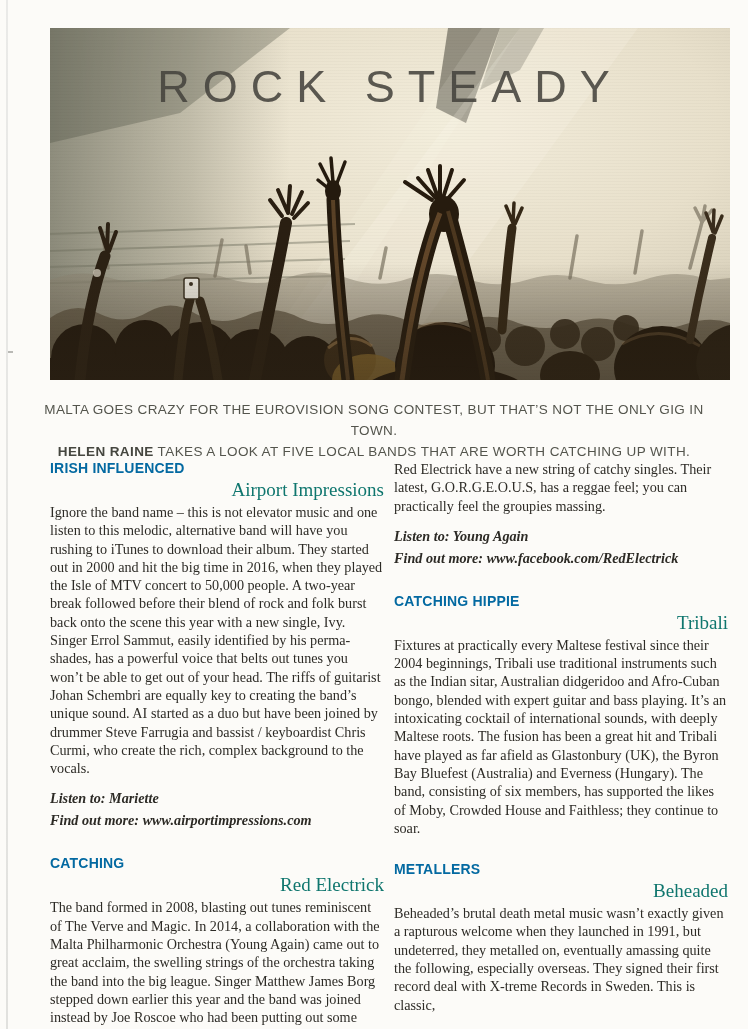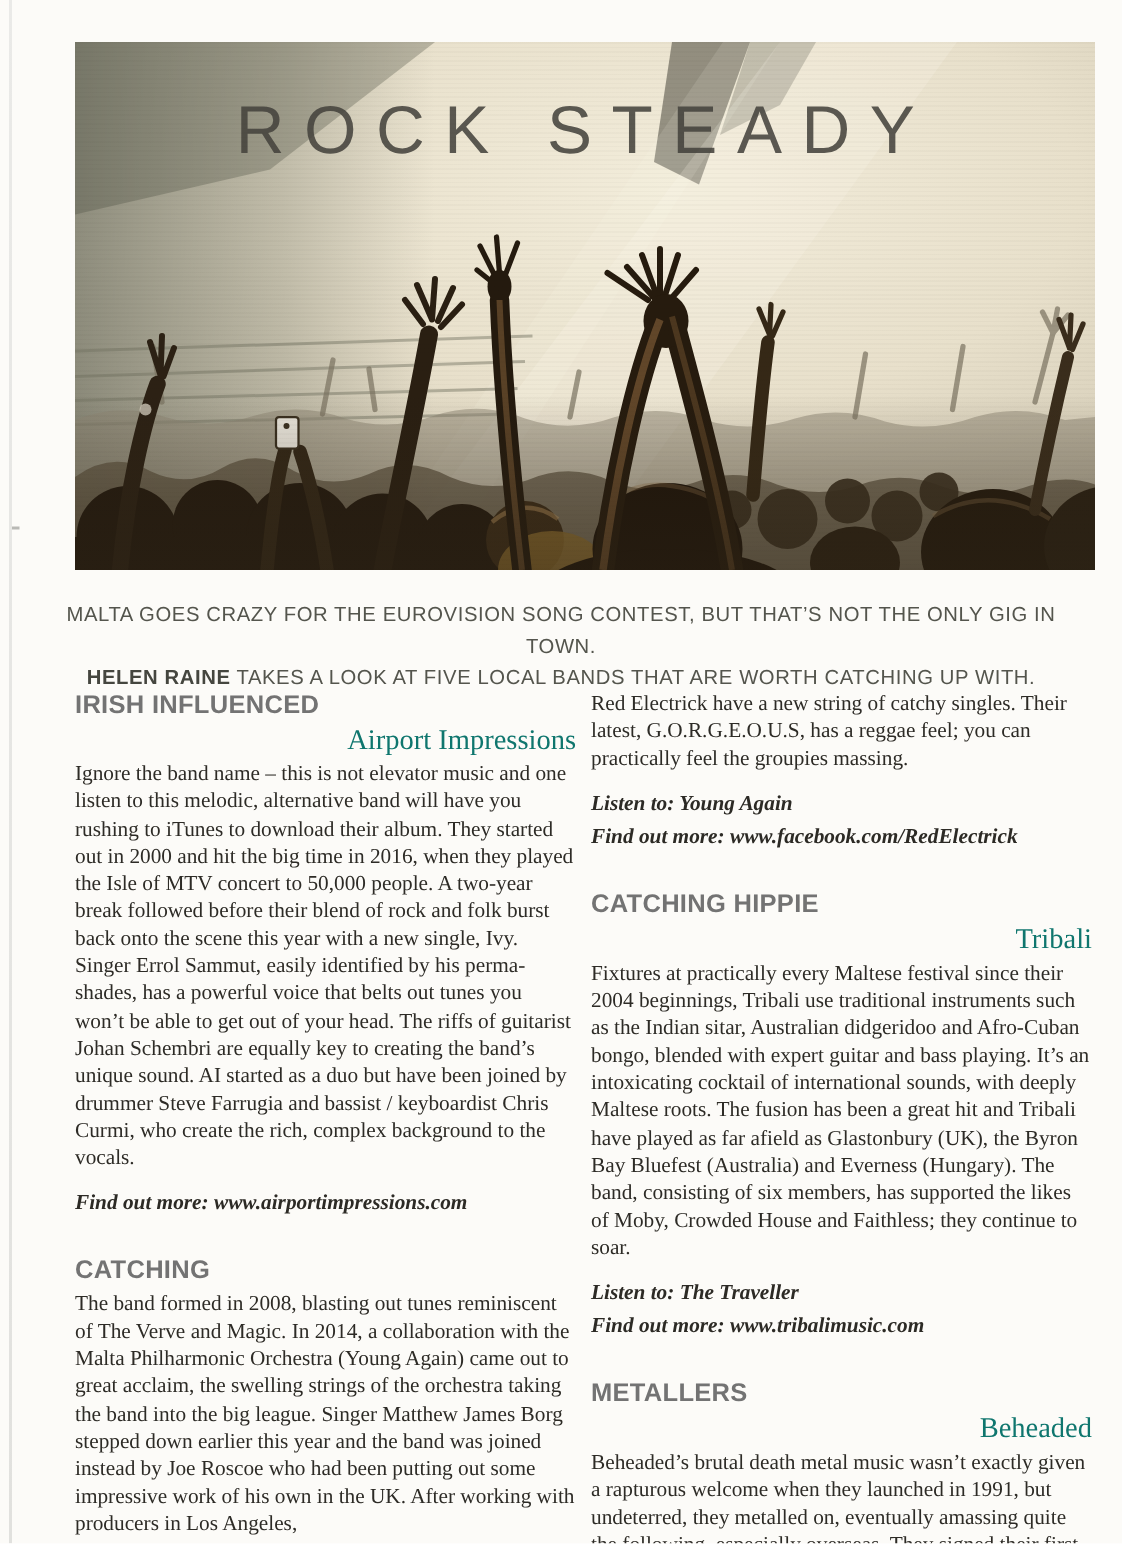--- a/index.html
+++ b/index.html
@@ -44,22 +44,22 @@
 
   
   .columns {
     position:absolute; left:50px; top:460px; width:678px;
     display:flex; gap:10px;
   }
   .col { width:334px; }
 
   .sec-heading {
     font-family:"Liberation Sans", sans-serif;
-    font-size:17px; font-weight:700; letter-spacing:.2px;
-    color:#737373; margin:0 0 3px 0;
+    font-size:14px; font-weight:700; letter-spacing:.2px;
+    color:#0369a1; margin:0 0 3px 0;
   }
   .band-name { font-size:19px; color:#0f766e; margin:0 0 2px 0;text-align:right; }
   .body-text {
     font-size:14.2px; line-height:18.3px; color:#2d2b26;
     margin:0; letter-spacing:0;
   }
   .listen-block { margin-top:10px; }
   .listen-line {
     font-style:italic; font-weight:600;
     font-size:14.2px; line-height:22px; color:#2c2a25; margin:0;
@@ -212,47 +212,45 @@
   </div>
 
   <div class="columns">
 
     <div class="col">
       <div class="section">
         <h3 class="sec-heading">IRISH INFLUENCED</h3>
         <div class="band-name">Airport Impressions</div>
         <p class="body-text">Ignore the band name – this is not elevator music and one listen to this melodic, alternative band will have you rushing to iTunes to download their album. They started out in 2000 and hit the big time in 2016, when they played the Isle of MTV concert to 50,000 people. A two-year break followed before their blend of rock and folk burst back onto the scene this year with a new single, Ivy. Singer Errol Sammut, easily identified by his perma-shades, has a powerful voice that belts out tunes you won’t be able to get out of your head. The riffs of guitarist Johan Schembri are equally key to creating the band’s unique sound. AI started as a duo but have been joined by drummer Steve Farrugia and bassist / keyboardist Chris Curmi, who create the rich, complex background to the vocals.</p>
         <div class="listen-block">
+          <p class="listen-line">Listen to: Mariette</p>
           <p class="listen-line">Find out more: www.airportimpressions.com</p>
         </div>
       </div>
 
       <div class="section">
         <h3 class="sec-heading">CATCHING</h3>
+        <div class="band-name">Red Electrick</div>
         <p class="body-text">The band formed in 2008, blasting out tunes reminiscent of The Verve and Magic. In 2014, a collaboration with the Malta Philharmonic Orchestra (Young Again) came out to great acclaim, the swelling strings of the orchestra taking the band into the big league. Singer Matthew James Borg stepped down earlier this year and the band was joined instead by Joe Roscoe who had been putting out some impressive work of his own in the UK. After working with producers in Los Angeles,</p>
       </div>
     </div>
 
     <div class="col">
       <div class="section">
         <p class="body-text">Red Electrick have a new string of catchy singles. Their latest, G.O.R.G.E.O.U.S, has a reggae feel; you can practically feel the groupies massing.</p>
         <div class="listen-block">
           <p class="listen-line">Listen to: Young Again</p>
           <p class="listen-line">Find out more: www.facebook.com/RedElectrick</p>
         </div>
       </div>
 
       <div class="section">
         <h3 class="sec-heading">CATCHING HIPPIE</h3>
         <div class="band-name">Tribali</div>
         <p class="body-text">Fixtures at practically every Maltese festival since their 2004 beginnings, Tribali use traditional instruments such as the Indian sitar, Australian didgeridoo and Afro-Cuban bongo, blended with expert guitar and bass playing. It’s an intoxicating cocktail of international sounds, with deeply Maltese roots. The fusion has been a great hit and Tribali have played as far afield as Glastonbury (UK), the Byron Bay Bluefest (Australia) and Everness (Hungary). The band, consisting of six members, has supported the likes of Moby, Crowded House and Faithless; they continue to soar.</p>
-        <div class="listen-block">
-          <p class="listen-line">Listen to: The Traveller</p>
-          <p class="listen-line">Find out more: www.tribalimusic.com</p>
-        </div>
       </div>
 
       <div class="section">
         <h3 class="sec-heading">METALLERS</h3>
         <div class="band-name">Beheaded</div>
         <p class="body-text">
           <span>Beheaded’s brutal death metal music wasn’t exactly given a rapturous welcome when they launched in 1991, but undeterred, they metalled on, eventually amassing quite the following, especially overseas. They signed their first record deal with X-treme Records in Sweden. This is classic,</span>
           
         </p>
       </div>

